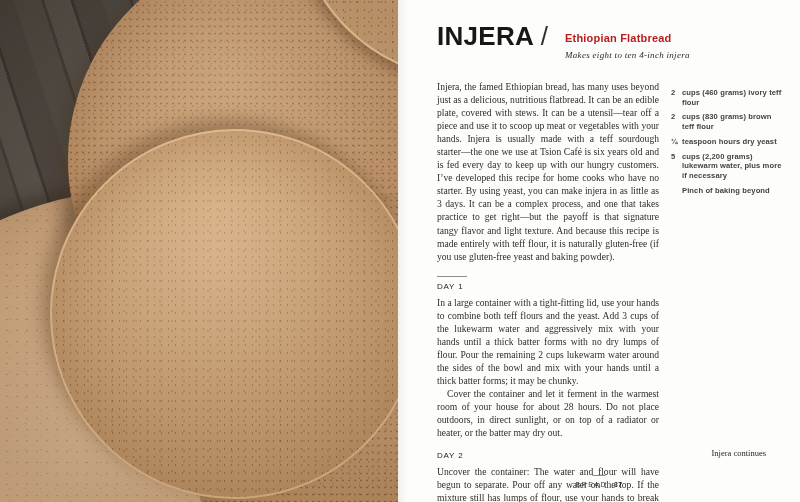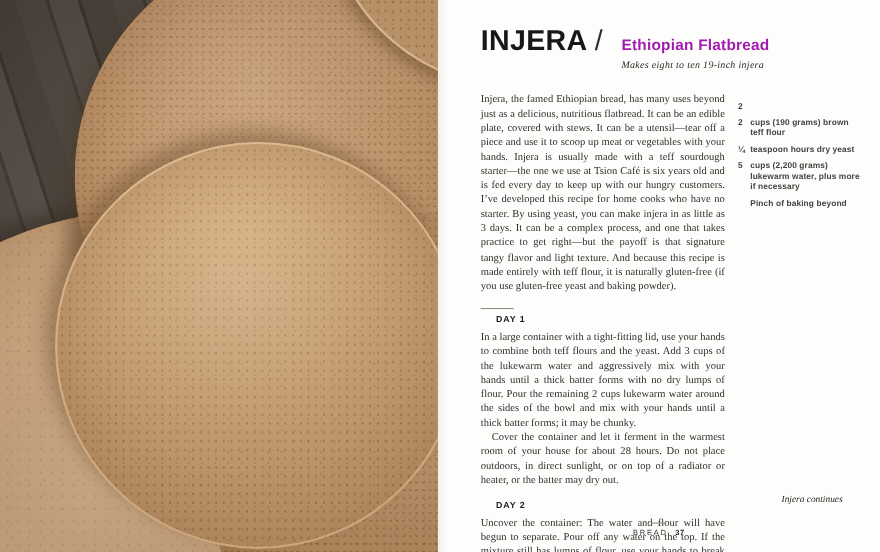--- a/index.html
+++ b/index.html
@@ -65,42 +65,42 @@
   .page::before { content:""; position:absolute; left:0; top:0; bottom:0; width:10px;
           background:linear-gradient(90deg, rgba(0,0,0,.05), rgba(0,0,0,0)); }
 
   .header { display:flex; align-items:flex-start; }
   .title-block { width:128px; flex:none; }
   .title-line { font-size:26px; font-weight:800; letter-spacing:.3px; line-height:.98;
                 color:#171715; white-space:nowrap; }
   .title-line .slash { font-weight:400; color:#2e2e2c; }
   .title-alt { font-style:italic; }
   .subtitle-block { padding-top:8px; }
-  .subtitle { font-size:14px; font-weight:700; letter-spacing:.2px; color:#a21caf; }
+  .subtitle { font-size:11px; font-weight:700; letter-spacing:.2px; color:#b91c1c; }
   .yield { margin-top:6px; font-family:"Liberation Serif", serif; font-style:italic;
            font-size:9px; letter-spacing:.3px; color:#2c2a27; }
 
   .main { display:flex; margin-top:20px; }
   .body-col { width:222px; flex:none; font-family:"Liberation Serif", serif;
               font-size:9.6px; line-height:1.36; color:#2f2d2a; text-align:justify; }
   .body-col p { margin:0; }
   .indent { text-indent:10px; }
   .section-rule { width:30px; border:0; border-top:1px solid #918f8b; margin:13px 0 5px 0; }
-  .day-heading { font-family:"Liberation Sans", sans-serif; font-size:8px; font-weight:700;
-                 letter-spacing:.8px; color:#1b1b19; margin-bottom:3px;margin-left:14px; }
+  .day-heading { font-family:"Liberation Sans", sans-serif; font-size:8px; font-weight:400;
+                 letter-spacing:.8px; color:#1b1b19; margin-bottom:3px; }
   .day2 { margin-top:12px; }
 
   .ing-col { flex:1; margin-left:12px; padding-top:8px; }
   .ing-item { display:flex; margin-bottom:5px; font-size:7.6px; font-weight:700;
               line-height:1.28; color:#454341; letter-spacing:.1px; }
   .ing-qty { width:11px; flex:none; }
   .ing-text { flex:1; }
 
   .continues { position:absolute; right:34px; bottom:44px; font-family:"Liberation Serif", serif;
-               font-style:italic; font-size:8.5px; color:#262522; }
+               font-size:8.5px; color:#262522; }
   .folio { position:absolute; left:50%; transform:translateX(-50%); bottom:14px; text-align:center; }
   .folio-rule { width:13px; border:0; border-top:1px solid #8f8d89; margin:0 auto 5px auto; }
   .folio-text { font-size:6.8px; letter-spacing:1.6px; color:#3a3835; white-space:nowrap; }
   .folio-page { font-weight:700; color:#1d1d1b; margin-left:7px; letter-spacing:.5px; }
 </style>
 </head>
 <body>
 
 <div class="spread">
 
@@ -116,45 +116,46 @@
 
   <div class="page">
 
     <div class="header">
       <div class="title-block">
         <div class="title-line"><span>INJERA</span>
           <span class="slash">/</span></div>
       </div>
       <div class="subtitle-block">
         <div class="subtitle">Ethiopian Flatbread</div>
-        <div class="yield">Makes eight to ten 19-inch injera</div>
+        <div class="yield">Makes eight to ten 4-inch injera</div>
       </div>
     </div>
 
     <div class="main">
 
       <div class="body-col">
         <p>Injera, the famed Ethiopian bread, has many uses beyond just as a delicious, nutritious flatbread. It can be an edible plate, covered with stews. It can be a utensil—tear off a piece and use it to scoop up meat or vegetables with your hands. Injera is usually made with a teff sourdough starter—the one we use at Tsion Café is six years old and is fed every day to keep up with our hungry customers. I’ve developed this recipe for home cooks who have no starter. By using yeast, you can make injera in as little as 3 days. It can be a complex process, and one that takes practice to get right—but the payoff is that signature tangy flavor and light texture. And because this recipe is made entirely with teff flour, it is naturally gluten-free (if you use gluten-free yeast and baking powder).</p>
 
         <hr class="section-rule">
         <div class="day-heading">DAY 1</div>
         <p>In a large container with a tight-fitting lid, use your hands to combine both teff flours and the yeast. Add 3 cups of the lukewarm water and aggressively mix with your hands until a thick batter forms with no dry lumps of flour. Pour the remaining 2 cups lukewarm water around the sides of the bowl and mix with your hands until a thick batter forms; it may be chunky.</p>
         <p class="indent">Cover the container and let it ferment in the warmest room of your house for about 28 hours. Do not place outdoors, in direct sunlight, or on top of a radiator or heater, or the batter may dry out.</p>
 
         <div class="day-heading day2">DAY 2</div>
         <p>Uncover the container: The water and flour will have begun to separate. Pour off any water on the top. If the mixture still has lumps of flour, use your hands to break them up, adding up to ½ cup more lukewarm water if necessary to blend. Mix the batter until smooth. Cover the container and ferment for another 24 hours in a warm spot.</p>
       </div>
 
       <div class="ing-col">
         <div class="ing-item">
           <span class="ing-qty">2</span>
+          <span class="ing-text">cups (460 grams) ivory teff flour</span>
         </div>
         <div class="ing-item">
           <span class="ing-qty">2</span>
-          <span class="ing-text">cups (190 grams) brown teff flour</span>
+          <span class="ing-text">cups (830 grams) brown teff flour</span>
         </div>
         <div class="ing-item">
           <span class="ing-qty">¼</span>
           <span class="ing-text">teaspoon hours dry yeast</span>
         </div>
         <div class="ing-item">
           <span class="ing-qty">5</span>
           <span class="ing-text">cups (2,200 grams) lukewarm water, plus more if necessary</span>
         </div>
         <div class="ing-item">

